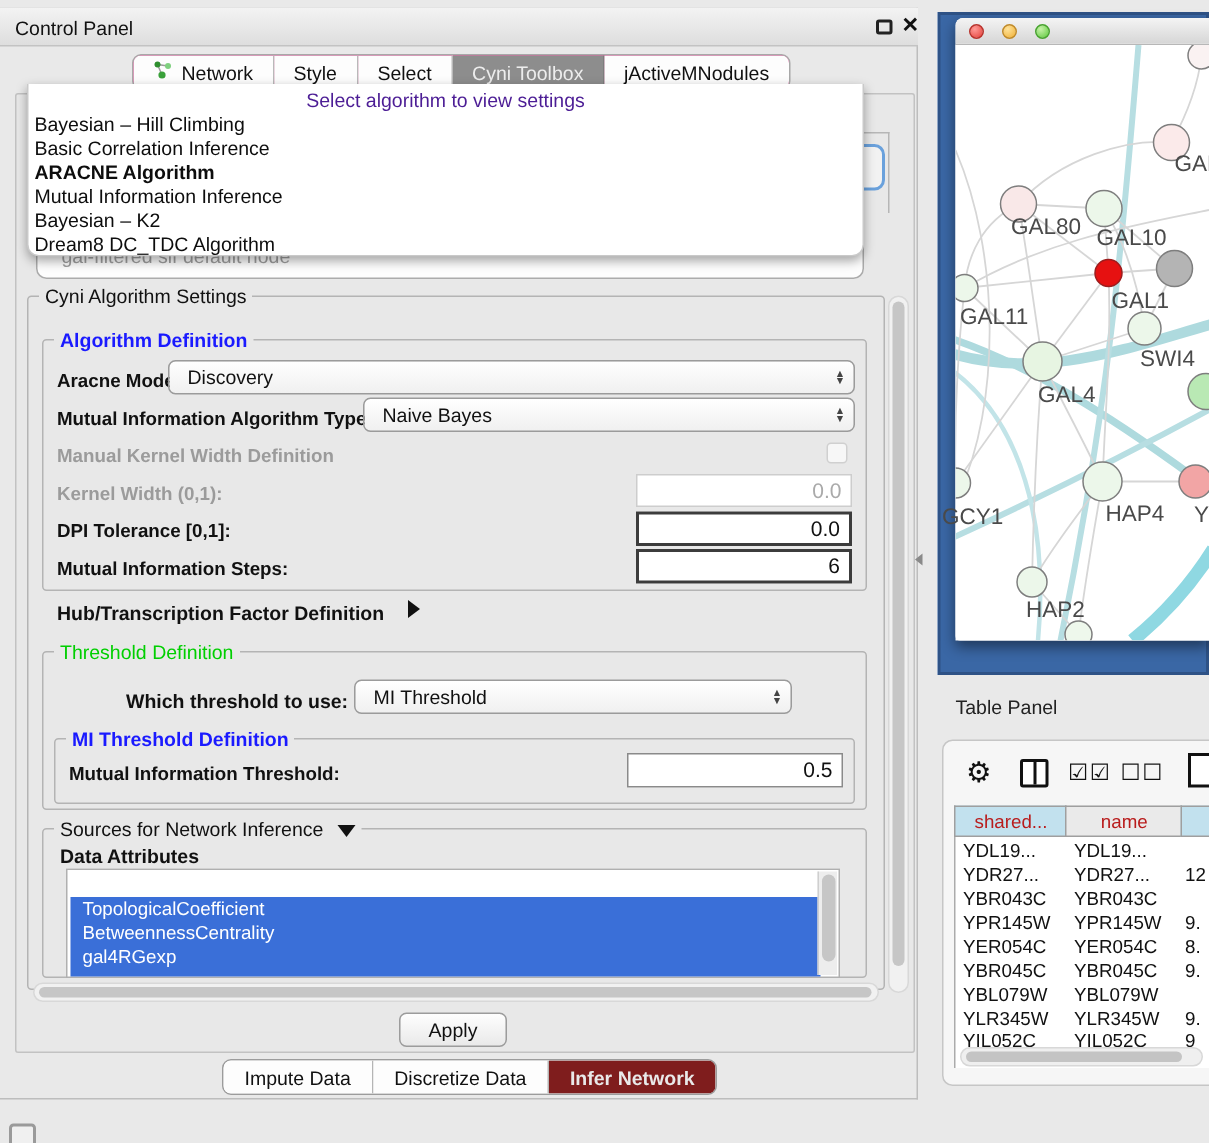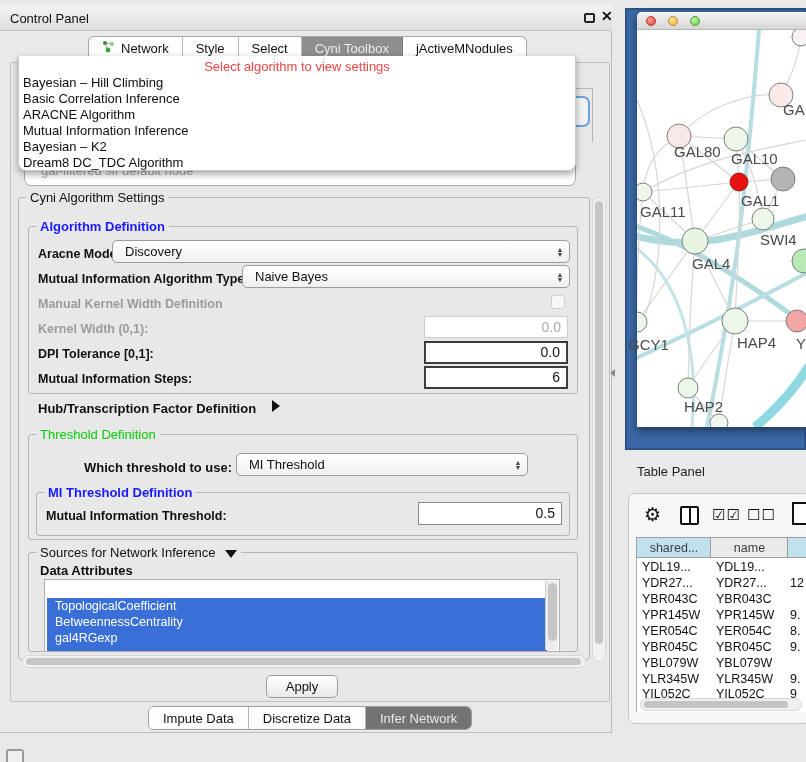--- a/index.html
+++ b/index.html
@@ -27,23 +27,23 @@
 
   
   .frag-line-v { left:592px; top:88px; width:1px; height:54px; background:#b6b6b6; }
   .frag-line-h { left:576px; top:88px; width:17px; height:1px; background:#b6b6b6; }
   .frag-combo { left:552px; top:96px; width:38px; height:31px; border:2px solid #6aa1dc; border-radius:7px; background:#f2f2f2; }
   .gal-combo { left:24px; top:151px; width:552px; height:35px; border:1px solid #ababab; border-radius:7px; background:#fdfdfd; }
   .gal-combo span { position:absolute; left:16px; top:11px; font-size:13px; color:#9e9e9e; }
 
   
   .popup { left:18px; top:56px; width:558px; height:115px; background:#ffffff; border:1px solid #c9c9c9; border-top:none; border-radius:0 0 8px 8px; box-shadow:0 3px 7px rgba(0,0,0,0.35); z-index:40; }
-  .popup-hint { position:absolute; left:0; top:3px; width:100%; text-align:center; font-size:13px; color:#ef4444; }
+  .popup-hint { position:absolute; left:0; top:3px; width:100%; text-align:center; font-size:13px; color:#4c1d95; }
   .popup-item { position:absolute; left:4px; font-size:13px; color:#0d0d0d; white-space:nowrap; }
-  .popup-item.b { font-weight:normal; }
+  .popup-item.b { font-weight:bold; }
 
   
   .group { border:1px solid #b4b4b4; border-radius:3px; }
   .gtitle { position:absolute; background:#e8e8e8; padding:0 4px; font-size:13px; color:#111; white-space:nowrap; }
   .gtitle.blue { color:#1a1aff;font-weight:bold; }
   .gtitle.green { color:#00cf00; }
 
   .lbl { font-size:12.5px; font-weight:bold; color:#111; white-space:nowrap; }
   .lbl.gray { color:#9b9b9b; }
 
@@ -65,21 +65,21 @@
 
   .sb-v { background:#f1f1f1; border:1px solid #d8d8d8; border-radius:7px; }
   .sb-h { background:#f1f1f1; border:1px solid #d8d8d8; border-radius:7px; }
   .thumb { background:#c6c6c6; border-radius:5px; }
 
   .apply { border:1px solid #9c9c9c; border-radius:5px; background:linear-gradient(#fefefe,#e9e9e9); font-size:13px; color:#111; display:flex; align-items:center; justify-content:center; }
 
   .btabs { left:148px; top:706px; height:24px; display:flex; border:1px solid #9c9c9c; border-radius:6px; overflow:hidden; background:#fdfdfd; }
   .btab { display:flex; align-items:center; padding:0 14px; font-size:13px; color:#111; border-right:1px solid #b5b5b5; background:#fdfdfd; white-space:nowrap; }
   .btab:last-child { border-right:none; }
-  .btab.sel { background:#737373; color:#e9e9e9; }
+  .btab.sel { background:#7f1d1d; color:#e9e9e9;font-weight:bold; }
 
   .corner-icon { left:6px; top:749px; width:18px; height:16px; border:2px solid #9a9a9a; border-radius:3px; background:#f0f0f0; }
   .splitter { left:610px; top:369px; width:0; height:0; border-right:5px solid #8a8a8a; border-top:4px solid transparent; border-bottom:4px solid transparent; }
 
   
   .net-frame { left:625px; top:8px; width:181px; height:442px; background:#3a67a5; box-shadow:inset 0 0 0 2px #2e5286; }
   .mac-win { left:637px; top:12px; width:169px; height:415px; box-shadow:0 4px 9px rgba(0,0,0,0.45); background:#ffffff; border-radius:5px 0 0 3px; }
   .mac-titlebar { left:637px; top:12px; width:169px; height:18px; background:linear-gradient(#f4f4f4,#d6d6d6); border-bottom:1px solid #b7b7b7; border-radius:5px 0 0 0; }
   .light { width:10px; height:10px; border-radius:50%; }
   .light.red { background:radial-gradient(circle at 35% 30%, #ff9a96, #e3413a); border:1px solid #b8322c; }
@@ -91,21 +91,21 @@
   
   .tp-title { left:637px; top:464px; font-size:13px; color:#222; }
   .tp-box { left:628px; top:493px; width:184px; height:231px; background:#f6f6f6; border:1px solid #c6c6c6; border-radius:7px; }
   .gear { left:644px; top:503px; font-size:19px; color:#111; }
   .col-ico { left:680px; top:506px; width:19px; height:19px; border:2px solid #111; border-radius:2px; background:#fff; }
   .col-ico::after { content:""; position:absolute; left:7px; top:0; width:2px; height:15px; background:#111; }
   .chk-ico { left:712px; top:506px; font-size:15px; color:#111; letter-spacing:1px; }
   .box-ico { left:747px; top:506px; font-size:15px; color:#111; letter-spacing:1px; }
   .doc-ico { left:792px; top:502px; width:16px; height:23px; border:2px solid #111; background:#fff; }
 
-  .thead { position:absolute; height:21px; font-size:12.5px; color:#404040; display:flex; align-items:center; justify-content:center; border:1px solid #9f9f9f; border-right:none; }
+  .thead { position:absolute; height:21px; font-size:12.5px; color:#b91c1c; display:flex; align-items:center; justify-content:center; border:1px solid #9f9f9f; border-right:none; }
   .thead:last-child { border-right:1px solid #9f9f9f; }
   .trow-cell { position:absolute; font-size:12.5px; color:#111; white-space:nowrap; }
   .tbody { left:636px; top:558px; width:170px; height:154px; background:#ffffff; border-left:1px solid #ababab; }
 </style>
 </head>
 <body>
 
 <div id="root">
 
   <div class="abs cp"></div>

